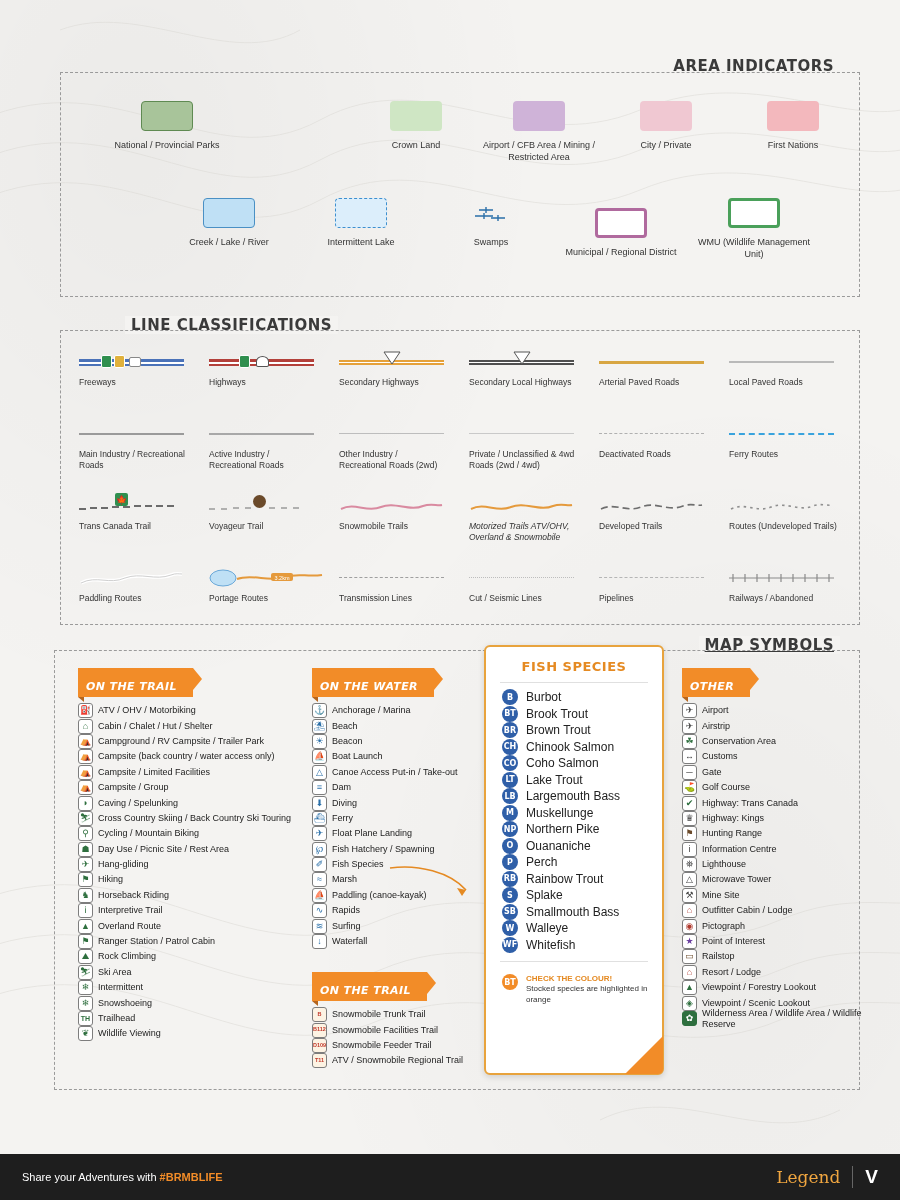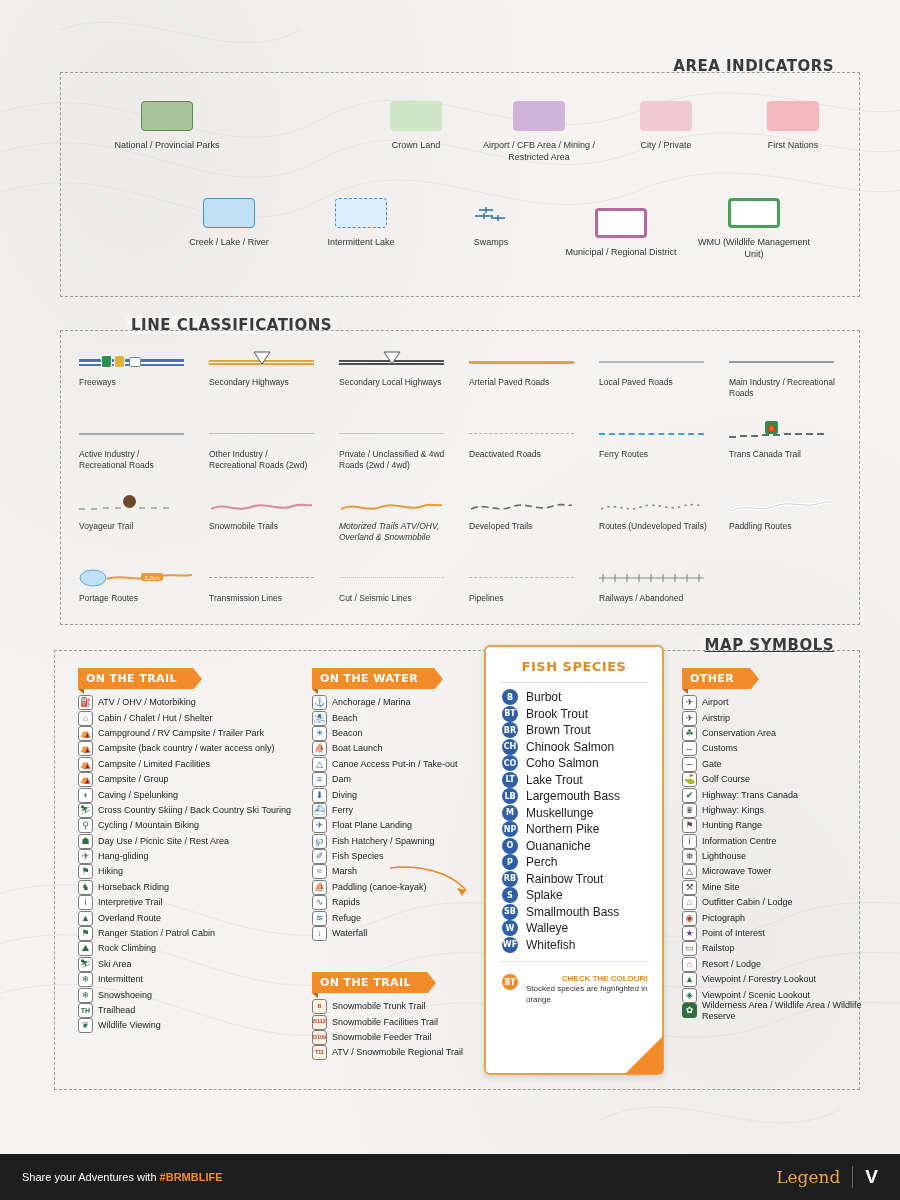--- a/index.html
+++ b/index.html
@@ -77,22 +77,23 @@
 
   .col-head {
     position: relative;
     display:inline-block;
     background: #f28c28;
     color: #fff;
     font-family: "DejaVu Sans", sans-serif;
     font-weight: bold;
     font-size: 11px;
     letter-spacing: .4px;
-    padding: 4px 16px 4px 8px;
+    padding: 12px 16px 4px 8px;
     text-transform: uppercase;
+    font-style: italic;
   }
   .col-head:after {
     content:"";
     position:absolute; right:-9px; top:0;
     border-top: 11px solid transparent;
     border-bottom: 11px solid transparent;
     border-left: 9px solid #f28c28;
   }
   .col-head:before {
     content:"";
@@ -138,21 +139,21 @@
   .fish-code {
     width:16px; height:16px; border-radius:50%;
     background:#2f5fa8; color:#fff; font-size:8px; font-weight:bold;
     display:flex; align-items:center; justify-content:center;
     margin-right:8px; flex:0 0 auto; font-family:"DejaVu Sans", sans-serif;
   }
   .fish-code.orange { background:#f28c28; }
   .fish-name { font-size:12px; color:#222; }
   .fish-note { display:flex; padding: 6px 14px 0 16px; }
   .fish-note-txt { font-size:8px; line-height:11px; color:#333; }
-  .fish-note-hl { color:#e58a22; font-weight:bold; font-size:8px;text-align:right; }
+  .fish-note-hl { color:#e58a22; font-weight:bold; font-size:8px; }
 
   
   #footer {
     position:absolute; left:0; bottom:0; width:900px; height:46px;
     background:#1e1e1e; color:#fff;
     display:flex; align-items:center; justify-content:space-between;
     padding: 0 22px;
   }
   .share { font-size:11px; }
   .brand { color:#f28c28; font-weight:bold; }
@@ -250,20 +251,29 @@
         <div class="line-art">
           <div style="position:absolute;left:0;right:0;top:10px;height:7px;background:#4a72b8;"></div>
           <div style="position:absolute;left:0;right:0;top:12.5px;height:2px;background:#ffffff;"></div>
           <div style="position:absolute;left:22px;top:6px;width:11px;height:13px;background:#2f8f4e;border:1px solid #fff;border-radius:2px;"></div>
           <div style="position:absolute;left:35px;top:6px;width:11px;height:13px;background:#e0b13c;border:1px solid #fff;border-radius:2px;"></div>
           <div style="position:absolute;left:50px;top:8px;width:12px;height:10px;background:#fff;border:1px solid #888;border-radius:2px;"></div>
         </div>
         <div class="line-lbl">Freeways</div>
       </div>
 
+      <div class="line-cell">
+        <div class="line-art">
+          <div style="position:absolute;left:0;right:0;top:10px;height:7px;background:#b3403a;"></div>
+          <div style="position:absolute;left:0;right:0;top:12.5px;height:2px;background:#ffffff;"></div>
+          <div style="position:absolute;left:30px;top:6px;width:11px;height:13px;background:#2f8f4e;border:1px solid #fff;border-radius:2px;"></div>
+          <div style="position:absolute;left:47px;top:7px;width:13px;height:11px;background:#fff;border:1px solid #555;border-radius:50% 50% 2px 2px;"></div>
+        </div>
+        <div class="line-lbl">Highways</div>
+      </div>
 
       <div class="line-cell">
         <div class="line-art">
           <div style="position:absolute;left:0;right:0;top:11px;height:5px;background:#e5a13a;"></div>
           <div style="position:absolute;left:0;right:0;top:12.6px;height:1.6px;background:#fff;"></div>
           <svg style="position:absolute;left:44px;top:2px;" width="18" height="14" viewBox="0 0 18 14">
             <path d="M1,1 H17 L9,13 Z" fill="#fff" stroke="#555" stroke-width="1"></path>
           </svg>
         </div>
         <div class="line-lbl">Secondary Highways</div>
@@ -601,21 +611,21 @@
         <div class="sym-row">
           <span class="sym-ico" style="color: rgb(42, 111, 168);">⛵</span>
           <span class="sym-txt">Paddling (canoe-kayak)</span>
         </div>
         <div class="sym-row">
           <span class="sym-ico" style="color: rgb(42, 111, 168);">∿</span>
           <span class="sym-txt">Rapids</span>
         </div>
         <div class="sym-row">
           <span class="sym-ico" style="color: rgb(42, 111, 168);">≋</span>
-          <span class="sym-txt">Refuge</span>
+          <span class="sym-txt">Surfing</span>
         </div>
         <div class="sym-row">
           <span class="sym-ico" style="color: rgb(42, 111, 168);">↓</span>
           <span class="sym-txt">Waterfall</span>
         </div>
       </div>
   </div>
 
   <div class="sym-col" style="left:312px; top:972px; width:175px;">
     <div class="col-head">ON THE TRAIL</div>

